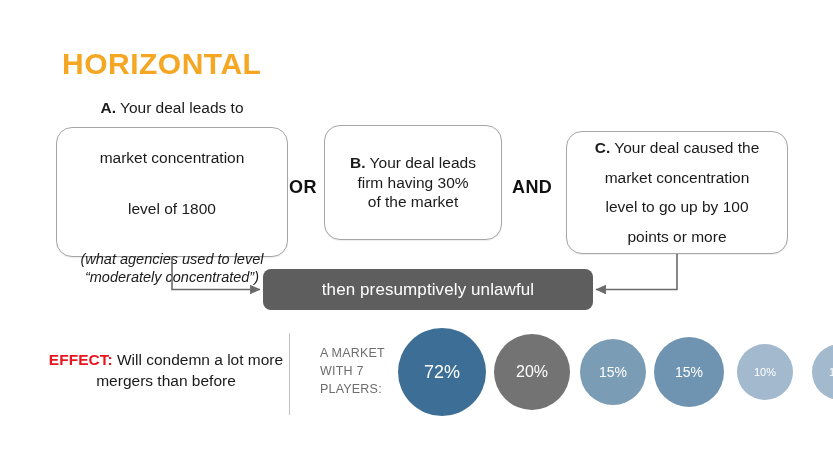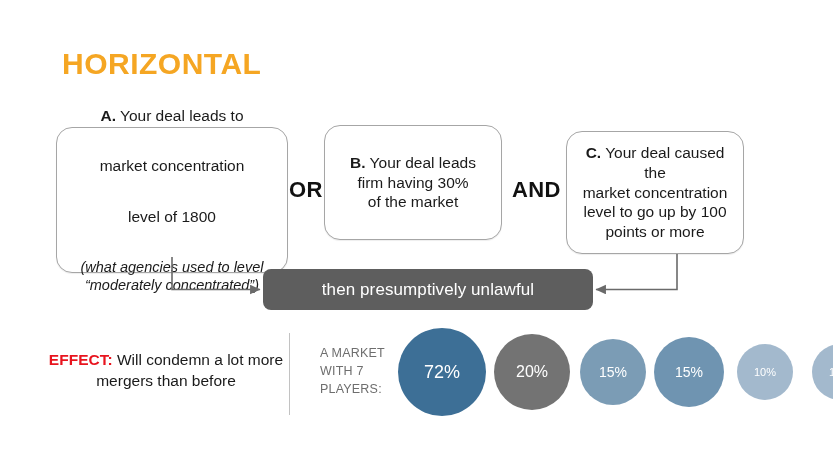--- a/index.html
+++ b/index.html
@@ -50,29 +50,29 @@
   }
   .cond-box .lead { display: block; }
   .cond-box .tag { font-weight: bold; }
   .cond-box .note {
     font-style: italic;
     display: block;
     font-size: 14.5px;
     line-height: 1.25;
   }
 
-  #box-a { left: 56px;  top: 127px; width: 232px; height: 146px; gap: 31px; }
+  #box-a { left: 56px;  top: 127px; width: 232px; height: 130px; gap: 31px; }
   #box-b { left: 324px; top: 125px; width: 178px; height: 115px; }
-  #box-c { left: 566px; top: 131px; width: 178px; height: 123px; }
+  #box-c { left: 566px; top: 131px; width: 222px; height: 123px; justify-content: space-between; }
 
   
   .connector-word {
     position: absolute;
     font-weight: bold;
-    font-size: 22px;
+    font-size: 18px;
     color: #111111;
     letter-spacing: 0.4px;
   }
   #word-or  { left: 289px; top: 177px; }
   #word-and { left: 512px; top: 177px; text-align: center; }
 
   
   #banner {
     position: absolute;
     left: 263px;

